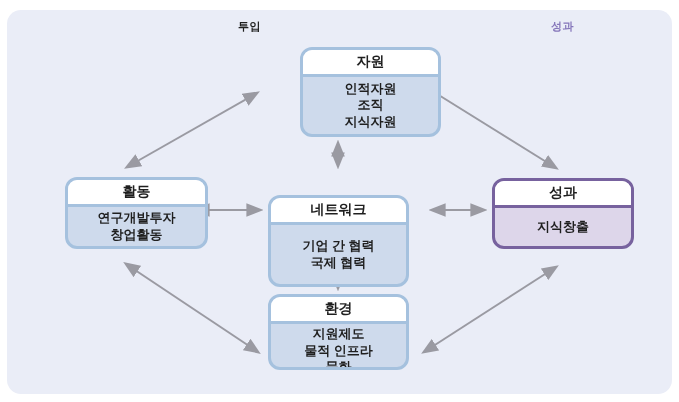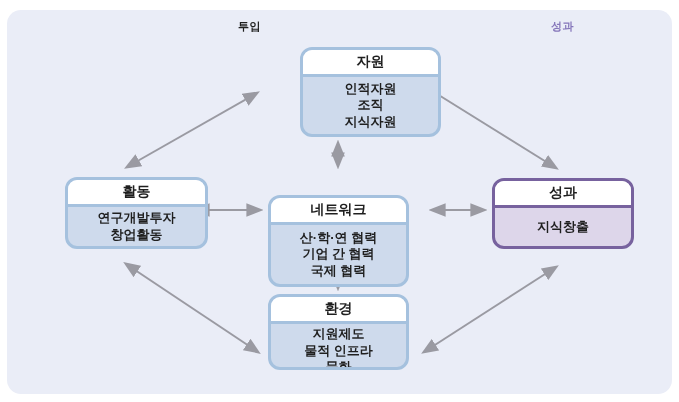--- a/index.html
+++ b/index.html
@@ -116,21 +116,20 @@
   <div class="box-title">활동</div>
   <div class="box-body">
     <div>연구개발투자</div>
     <div>창업활동</div>
   </div>
 </div>
 
 <div class="box box-network">
   <div class="box-title">네트워크</div>
   <div class="box-body">
-    <div>산·학·연 협력</div>
     <div>기업 간 협력</div>
     <div>국제 협력</div>
   </div>
 </div>
 
 <div class="box purple box-performance">
   <div class="box-title">성과</div>
   <div class="box-body">
     <div>지식창출</div>
   </div>

